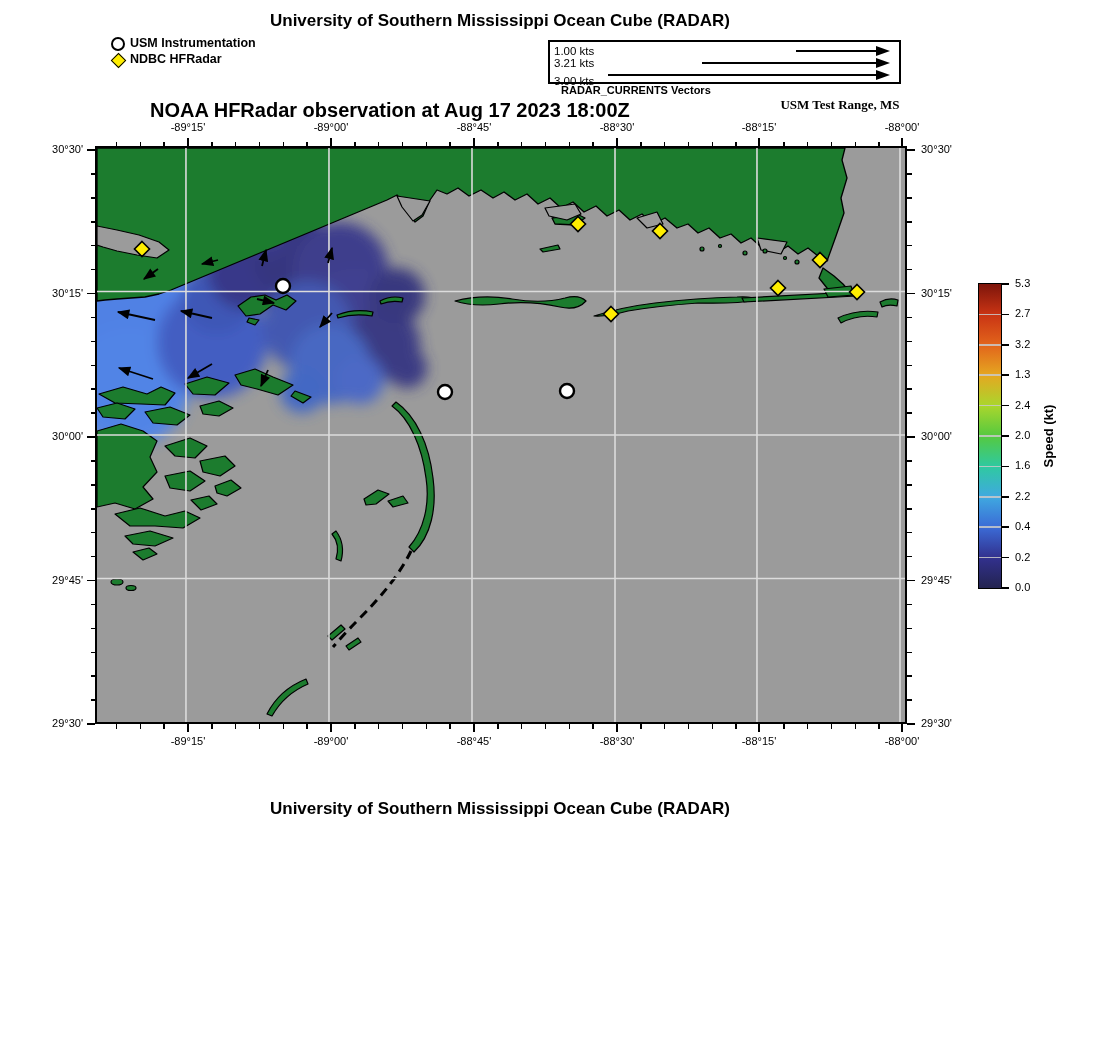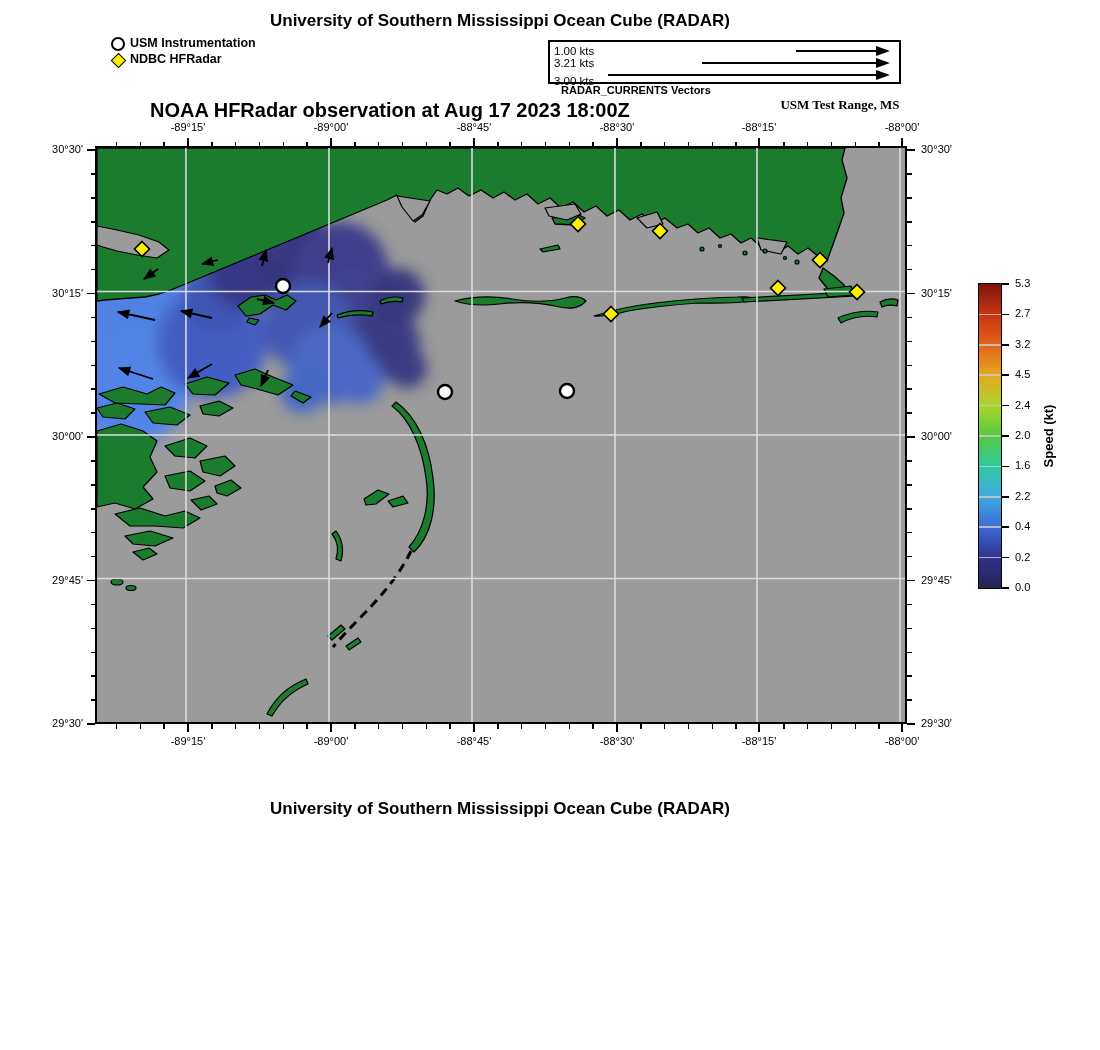--- a/index.html
+++ b/index.html
@@ -364,21 +364,21 @@
   <div style="position: absolute; left: 23px; top: -0.75px; width: 7px; height: 1.5px; background: rgb(0, 0, 0);"></div>
       <div style="position: absolute; left: 36px; top: -7px; font: 11px &quot;Liberation Sans&quot;, sans-serif;">5.3</div>
       <div style="position: absolute; left: 0px; top: 29.65px; width: 100%; height: 1.5px; background: rgb(201, 201, 201); opacity: 0.85;"></div>
       <div style="position: absolute; left: 23px; top: 29.65px; width: 7px; height: 1.5px; background: rgb(0, 0, 0);"></div>
       <div style="position: absolute; left: 36px; top: 23.4px; font: 11px &quot;Liberation Sans&quot;, sans-serif;">2.7</div>
       <div style="position: absolute; left: 0px; top: 60.05px; width: 100%; height: 1.5px; background: rgb(201, 201, 201); opacity: 0.85;"></div>
       <div style="position: absolute; left: 23px; top: 60.05px; width: 7px; height: 1.5px; background: rgb(0, 0, 0);"></div>
       <div style="position: absolute; left: 36px; top: 53.8px; font: 11px &quot;Liberation Sans&quot;, sans-serif;">3.2</div>
       <div style="position: absolute; left: 0px; top: 90.45px; width: 100%; height: 1.5px; background: rgb(201, 201, 201); opacity: 0.85;"></div>
       <div style="position: absolute; left: 23px; top: 90.45px; width: 7px; height: 1.5px; background: rgb(0, 0, 0);"></div>
-      <div style="position: absolute; left: 36px; top: 84.2px; font: 11px &quot;Liberation Sans&quot;, sans-serif;">4.5</div>
+      <div style="position: absolute; left: 36px; top: 84.2px; font: 11px &quot;Liberation Sans&quot;, sans-serif;">1.3</div>
       <div style="position: absolute; left: 0px; top: 120.85px; width: 100%; height: 1.5px; background: rgb(201, 201, 201); opacity: 0.85;"></div>
       <div style="position: absolute; left: 23px; top: 120.85px; width: 7px; height: 1.5px; background: rgb(0, 0, 0);"></div>
       <div style="position: absolute; left: 36px; top: 114.6px; font: 11px &quot;Liberation Sans&quot;, sans-serif;">2.4</div>
       <div style="position: absolute; left: 0px; top: 151.25px; width: 100%; height: 1.5px; background: rgb(201, 201, 201); opacity: 0.85;"></div>
       <div style="position: absolute; left: 23px; top: 151.25px; width: 7px; height: 1.5px; background: rgb(0, 0, 0);"></div>
       <div style="position: absolute; left: 36px; top: 145px; font: 11px &quot;Liberation Sans&quot;, sans-serif;">2.0</div>
       <div style="position: absolute; left: 0px; top: 181.65px; width: 100%; height: 1.5px; background: rgb(201, 201, 201); opacity: 0.85;"></div>
       <div style="position: absolute; left: 23px; top: 181.65px; width: 7px; height: 1.5px; background: rgb(0, 0, 0);"></div>
       <div style="position: absolute; left: 36px; top: 175.4px; font: 11px &quot;Liberation Sans&quot;, sans-serif;">1.6</div>
       <div style="position: absolute; left: 0px; top: 212.05px; width: 100%; height: 1.5px; background: rgb(201, 201, 201); opacity: 0.85;"></div>

